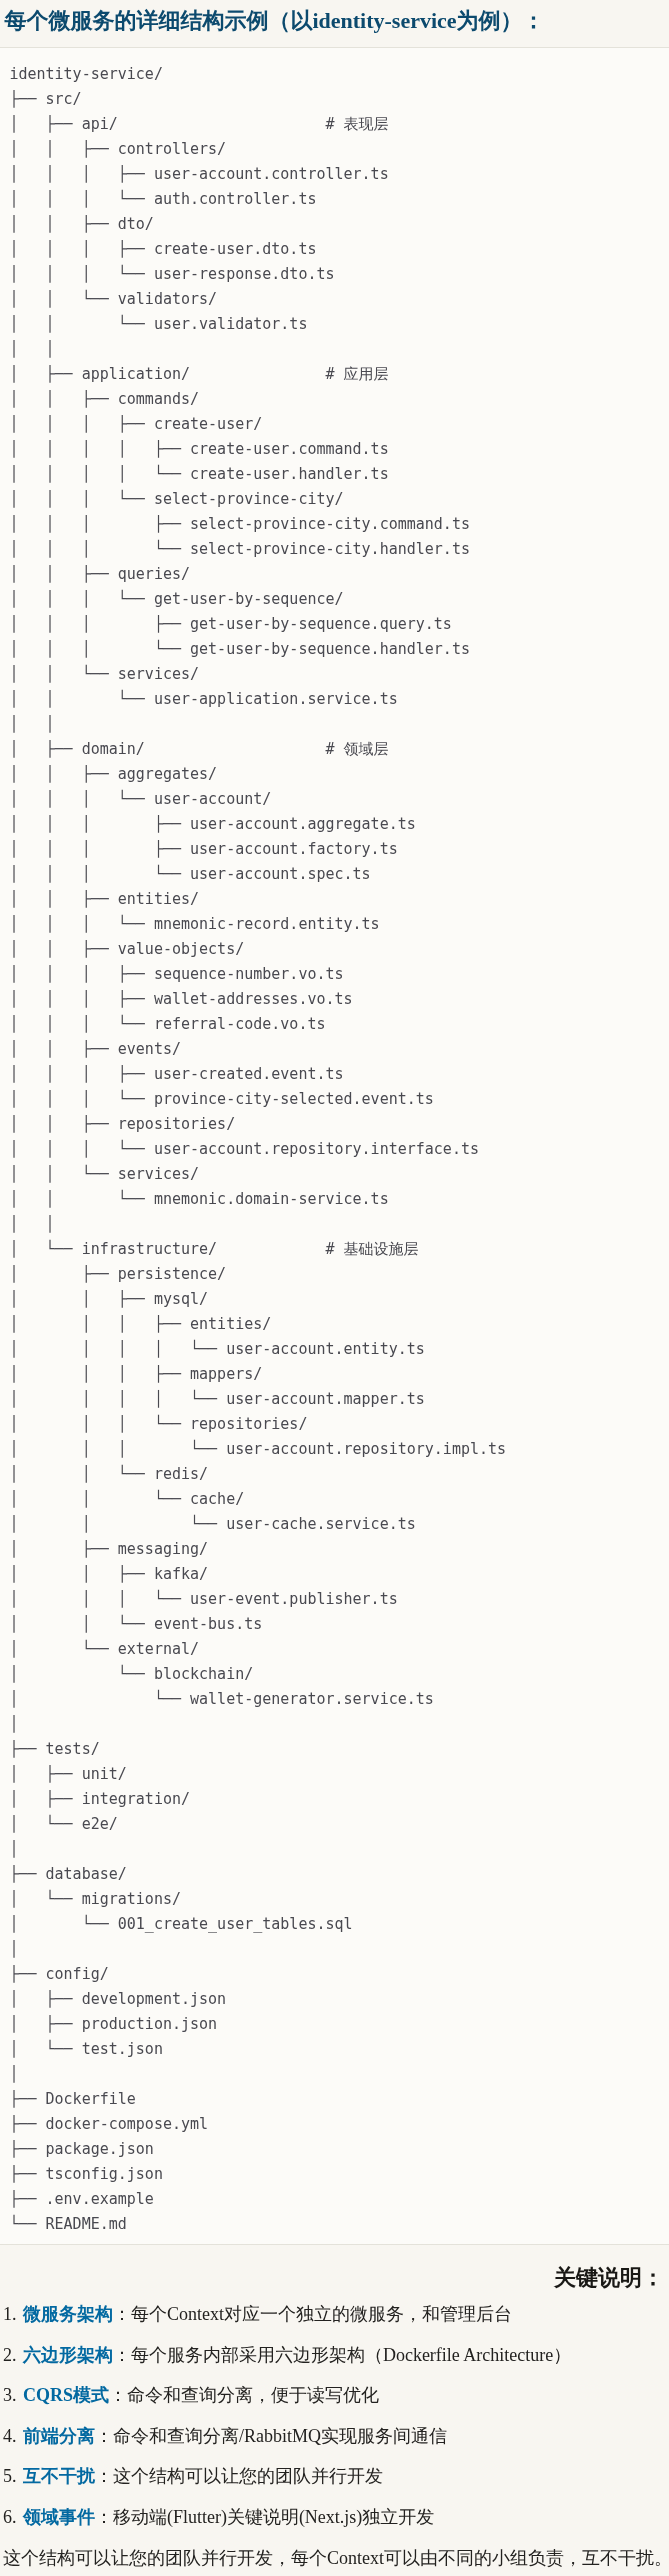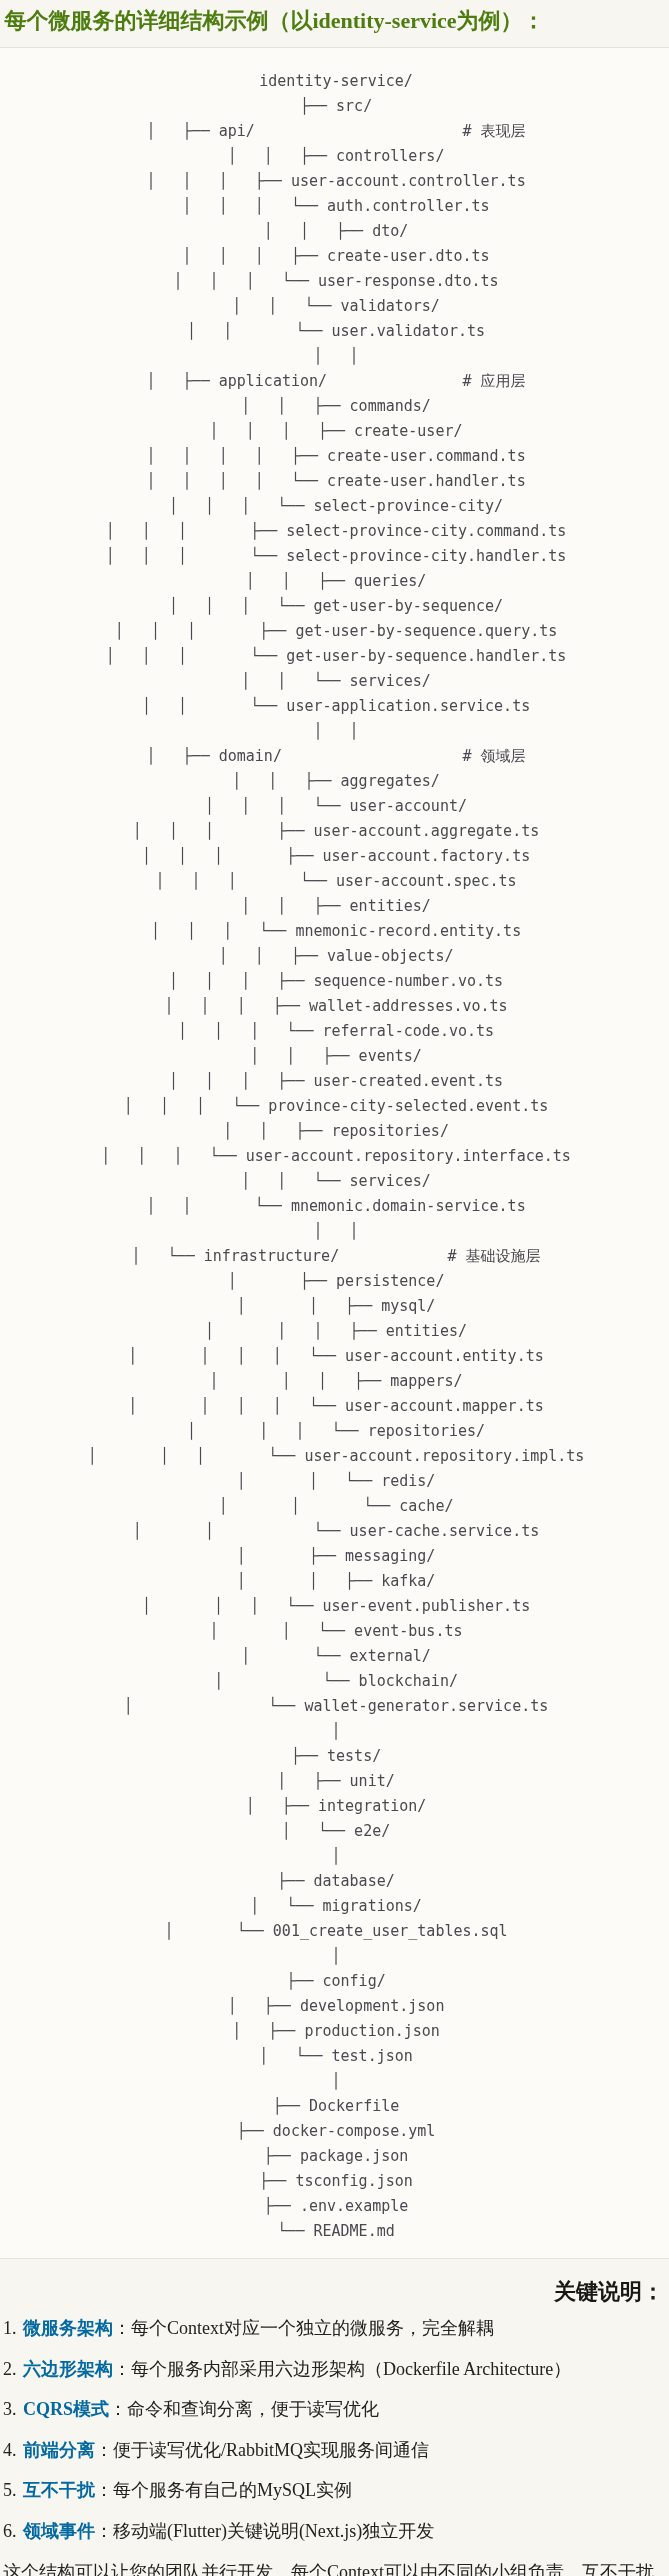--- a/index.html
+++ b/index.html
@@ -13,37 +13,36 @@
     overflow: hidden;
     font-family: "Liberation Serif", "DejaVu Serif", serif;
     color: #1E1D1A;
   }
   .page-title {
     margin: 0;
     padding: 8.1px 5px 0 4.4px;
     font-size: 22px;
     line-height: 1.22;
     font-weight: 700;
-    color: #4d7c0f;
+    color: #0c4a6e;
   }
   .code-block {
     margin-top: 12.5px;
     background: #FCFBF8;
     border-top: 0.6px solid #E4E2DA;
     border-bottom: 0.6px solid #E4E2DA;
     padding: 13.8px 6.3px 6.9px 9.4px;
     box-sizing: border-box;
   }
   .tree {
-    margin: 7px;
+    margin: 0;
     font-family: "DejaVu Sans Mono", "Liberation Mono", monospace;
     font-size: 15px;
     font-weight: 400;
     color: #494950;
-    text-align: center;
   }
   .tree-line {
     height: 25px;
     line-height: 25px;
     white-space: pre;
   }
   .notes {
     padding: 0 5px 0 3.1px;
   }
   .notes-heading {
@@ -84,29 +83,29 @@
 
   <h2 class="page-title">每个微服务的详细结构示例（以identity-service为例）：</h2>
 
   <div class="code-block">
     <pre class="tree" id="tree"><div class="tree-line">identity-service/</div><div class="tree-line">├── src/</div><div class="tree-line">│   ├── api/                       # 表现层</div><div class="tree-line">│   │   ├── controllers/</div><div class="tree-line">│   │   │   ├── user-account.controller.ts</div><div class="tree-line">│   │   │   └── auth.controller.ts</div><div class="tree-line">│   │   ├── dto/</div><div class="tree-line">│   │   │   ├── create-user.dto.ts</div><div class="tree-line">│   │   │   └── user-response.dto.ts</div><div class="tree-line">│   │   └── validators/</div><div class="tree-line">│   │       └── user.validator.ts</div><div class="tree-line">│   │</div><div class="tree-line">│   ├── application/               # 应用层</div><div class="tree-line">│   │   ├── commands/</div><div class="tree-line">│   │   │   ├── create-user/</div><div class="tree-line">│   │   │   │   ├── create-user.command.ts</div><div class="tree-line">│   │   │   │   └── create-user.handler.ts</div><div class="tree-line">│   │   │   └── select-province-city/</div><div class="tree-line">│   │   │       ├── select-province-city.command.ts</div><div class="tree-line">│   │   │       └── select-province-city.handler.ts</div><div class="tree-line">│   │   ├── queries/</div><div class="tree-line">│   │   │   └── get-user-by-sequence/</div><div class="tree-line">│   │   │       ├── get-user-by-sequence.query.ts</div><div class="tree-line">│   │   │       └── get-user-by-sequence.handler.ts</div><div class="tree-line">│   │   └── services/</div><div class="tree-line">│   │       └── user-application.service.ts</div><div class="tree-line">│   │</div><div class="tree-line">│   ├── domain/                    # 领域层</div><div class="tree-line">│   │   ├── aggregates/</div><div class="tree-line">│   │   │   └── user-account/</div><div class="tree-line">│   │   │       ├── user-account.aggregate.ts</div><div class="tree-line">│   │   │       ├── user-account.factory.ts</div><div class="tree-line">│   │   │       └── user-account.spec.ts</div><div class="tree-line">│   │   ├── entities/</div><div class="tree-line">│   │   │   └── mnemonic-record.entity.ts</div><div class="tree-line">│   │   ├── value-objects/</div><div class="tree-line">│   │   │   ├── sequence-number.vo.ts</div><div class="tree-line">│   │   │   ├── wallet-addresses.vo.ts</div><div class="tree-line">│   │   │   └── referral-code.vo.ts</div><div class="tree-line">│   │   ├── events/</div><div class="tree-line">│   │   │   ├── user-created.event.ts</div><div class="tree-line">│   │   │   └── province-city-selected.event.ts</div><div class="tree-line">│   │   ├── repositories/</div><div class="tree-line">│   │   │   └── user-account.repository.interface.ts</div><div class="tree-line">│   │   └── services/</div><div class="tree-line">│   │       └── mnemonic.domain-service.ts</div><div class="tree-line">│   │</div><div class="tree-line">│   └── infrastructure/            # 基础设施层</div><div class="tree-line">│       ├── persistence/</div><div class="tree-line">│       │   ├── mysql/</div><div class="tree-line">│       │   │   ├── entities/</div><div class="tree-line">│       │   │   │   └── user-account.entity.ts</div><div class="tree-line">│       │   │   ├── mappers/</div><div class="tree-line">│       │   │   │   └── user-account.mapper.ts</div><div class="tree-line">│       │   │   └── repositories/</div><div class="tree-line">│       │   │       └── user-account.repository.impl.ts</div><div class="tree-line">│       │   └── redis/</div><div class="tree-line">│       │       └── cache/</div><div class="tree-line">│       │           └── user-cache.service.ts</div><div class="tree-line">│       ├── messaging/</div><div class="tree-line">│       │   ├── kafka/</div><div class="tree-line">│       │   │   └── user-event.publisher.ts</div><div class="tree-line">│       │   └── event-bus.ts</div><div class="tree-line">│       └── external/</div><div class="tree-line">│           └── blockchain/</div><div class="tree-line">│               └── wallet-generator.service.ts</div><div class="tree-line">│</div><div class="tree-line">├── tests/</div><div class="tree-line">│   ├── unit/</div><div class="tree-line">│   ├── integration/</div><div class="tree-line">│   └── e2e/</div><div class="tree-line">│</div><div class="tree-line">├── database/</div><div class="tree-line">│   └── migrations/</div><div class="tree-line">│       └── 001_create_user_tables.sql</div><div class="tree-line">│</div><div class="tree-line">├── config/</div><div class="tree-line">│   ├── development.json</div><div class="tree-line">│   ├── production.json</div><div class="tree-line">│   └── test.json</div><div class="tree-line">│</div><div class="tree-line">├── Dockerfile</div><div class="tree-line">├── docker-compose.yml</div><div class="tree-line">├── package.json</div><div class="tree-line">├── tsconfig.json</div><div class="tree-line">├── .env.example</div><div class="tree-line">└── README.md</div></pre>
   </div>
 
   <section class="notes">
     <h2 class="notes-heading">关键说明：</h2>
 
-    <div class="note-item"><span class="num">1.</span><span class="label">微服务架构</span><span class="rest">：每个Context对应一个独立的微服务，完全解耦</span></div>
+    <div class="note-item"><span class="num">1.</span><span class="label">微服务架构</span><span class="rest">：每个Context对应一个独立的微服务，和管理后台</span></div>
 
     <div class="note-item"><span class="num">2.</span><span class="label">六边形架构</span><span class="rest">：每个服务内部采用六边形架构（Dockerfile Architecture）</span></div>
 
     <div class="note-item"><span class="num">3.</span><span class="label">CQRS模式</span><span class="rest">：命令和查询分离，便于读写优化</span></div>
 
-    <div class="note-item"><span class="num">4.</span><span class="label">前端分离</span><span class="rest">：便于读写优化/RabbitMQ实现服务间通信</span></div>
+    <div class="note-item"><span class="num">4.</span><span class="label">前端分离</span><span class="rest">：命令和查询分离/RabbitMQ实现服务间通信</span></div>
 
-    <div class="note-item"><span class="num">5.</span><span class="label">互不干扰</span><span class="rest">：每个服务有自己的MySQL实例</span></div>
+    <div class="note-item"><span class="num">5.</span><span class="label">互不干扰</span><span class="rest">：这个结构可以让您的团队并行开发</span></div>
 
     <div class="note-item"><span class="num">6.</span><span class="label">领域事件</span><span class="rest">：移动端(Flutter)关键说明(Next.js)独立开发</span></div>
 
     <p class="closing-paragraph">这个结构可以让您的团队并行开发，每个Context可以由不同的小组负责，互不干扰。</p>
   </section>
 
 </main>
 
 
 </body></html>

